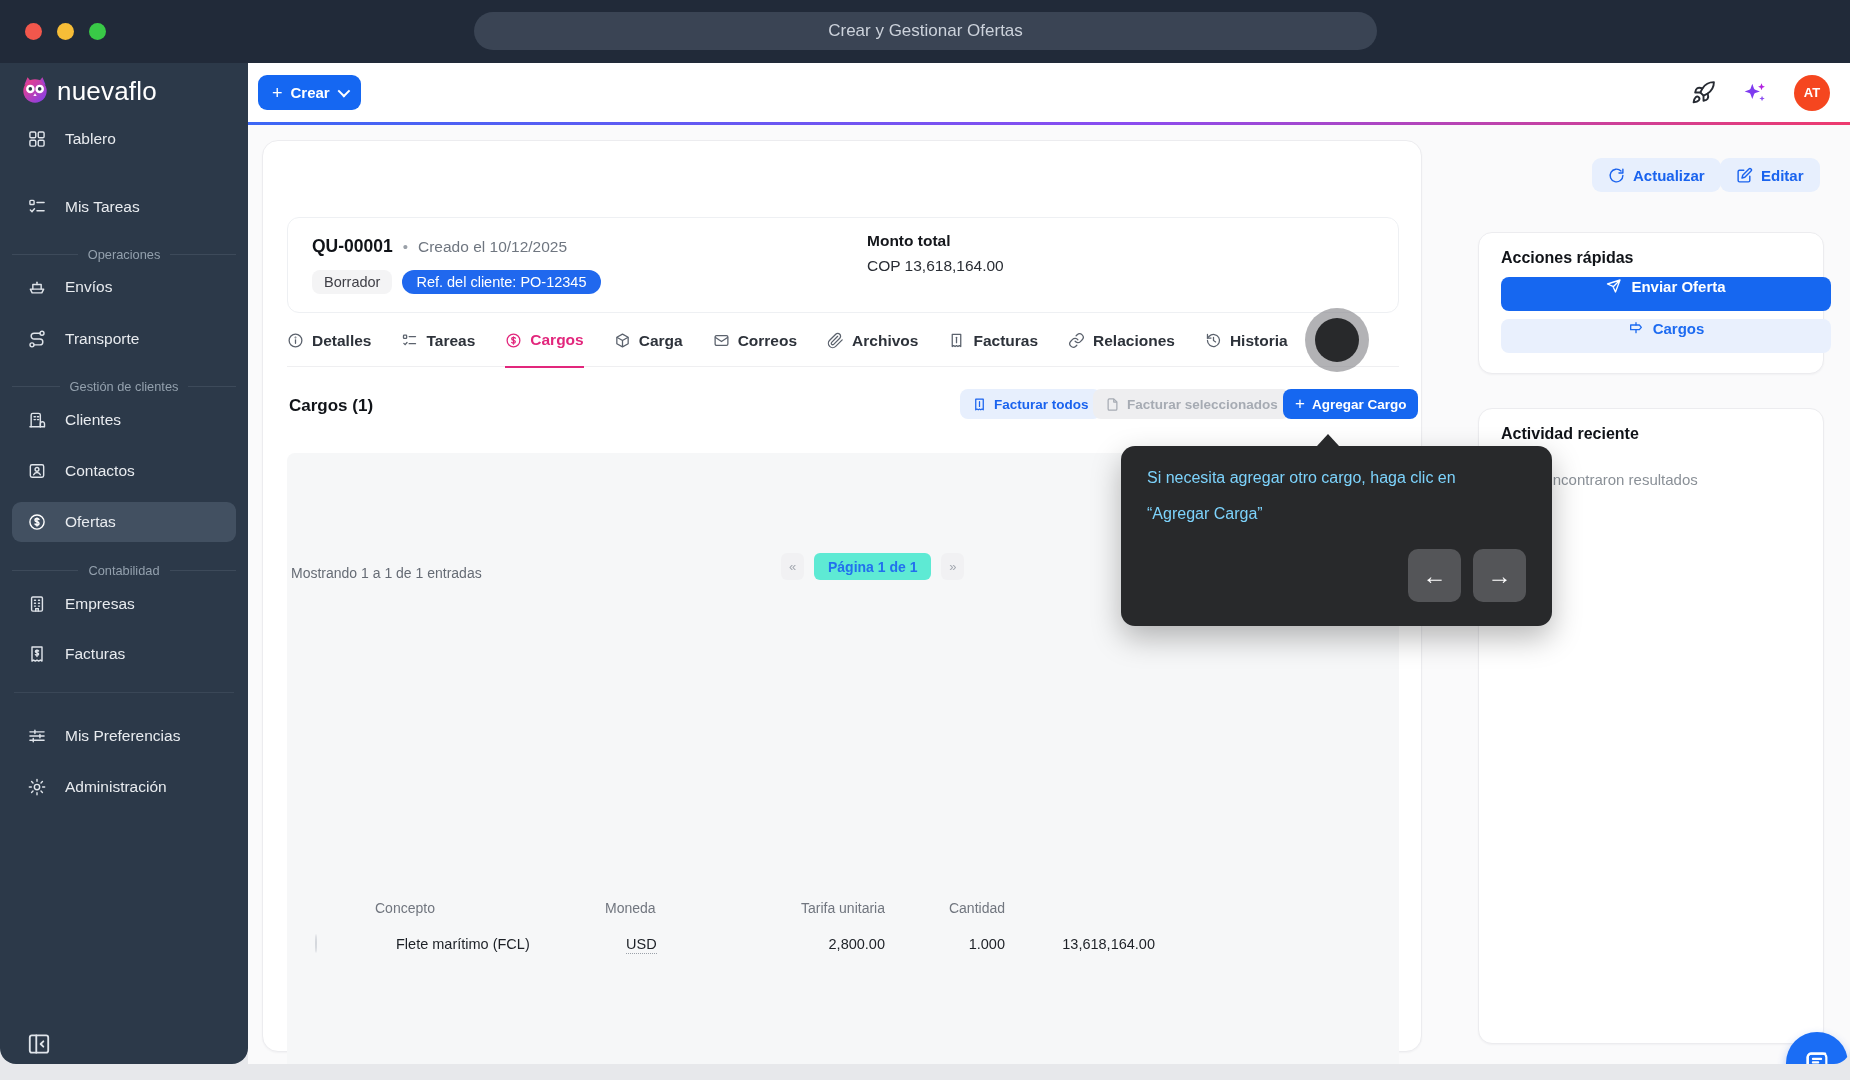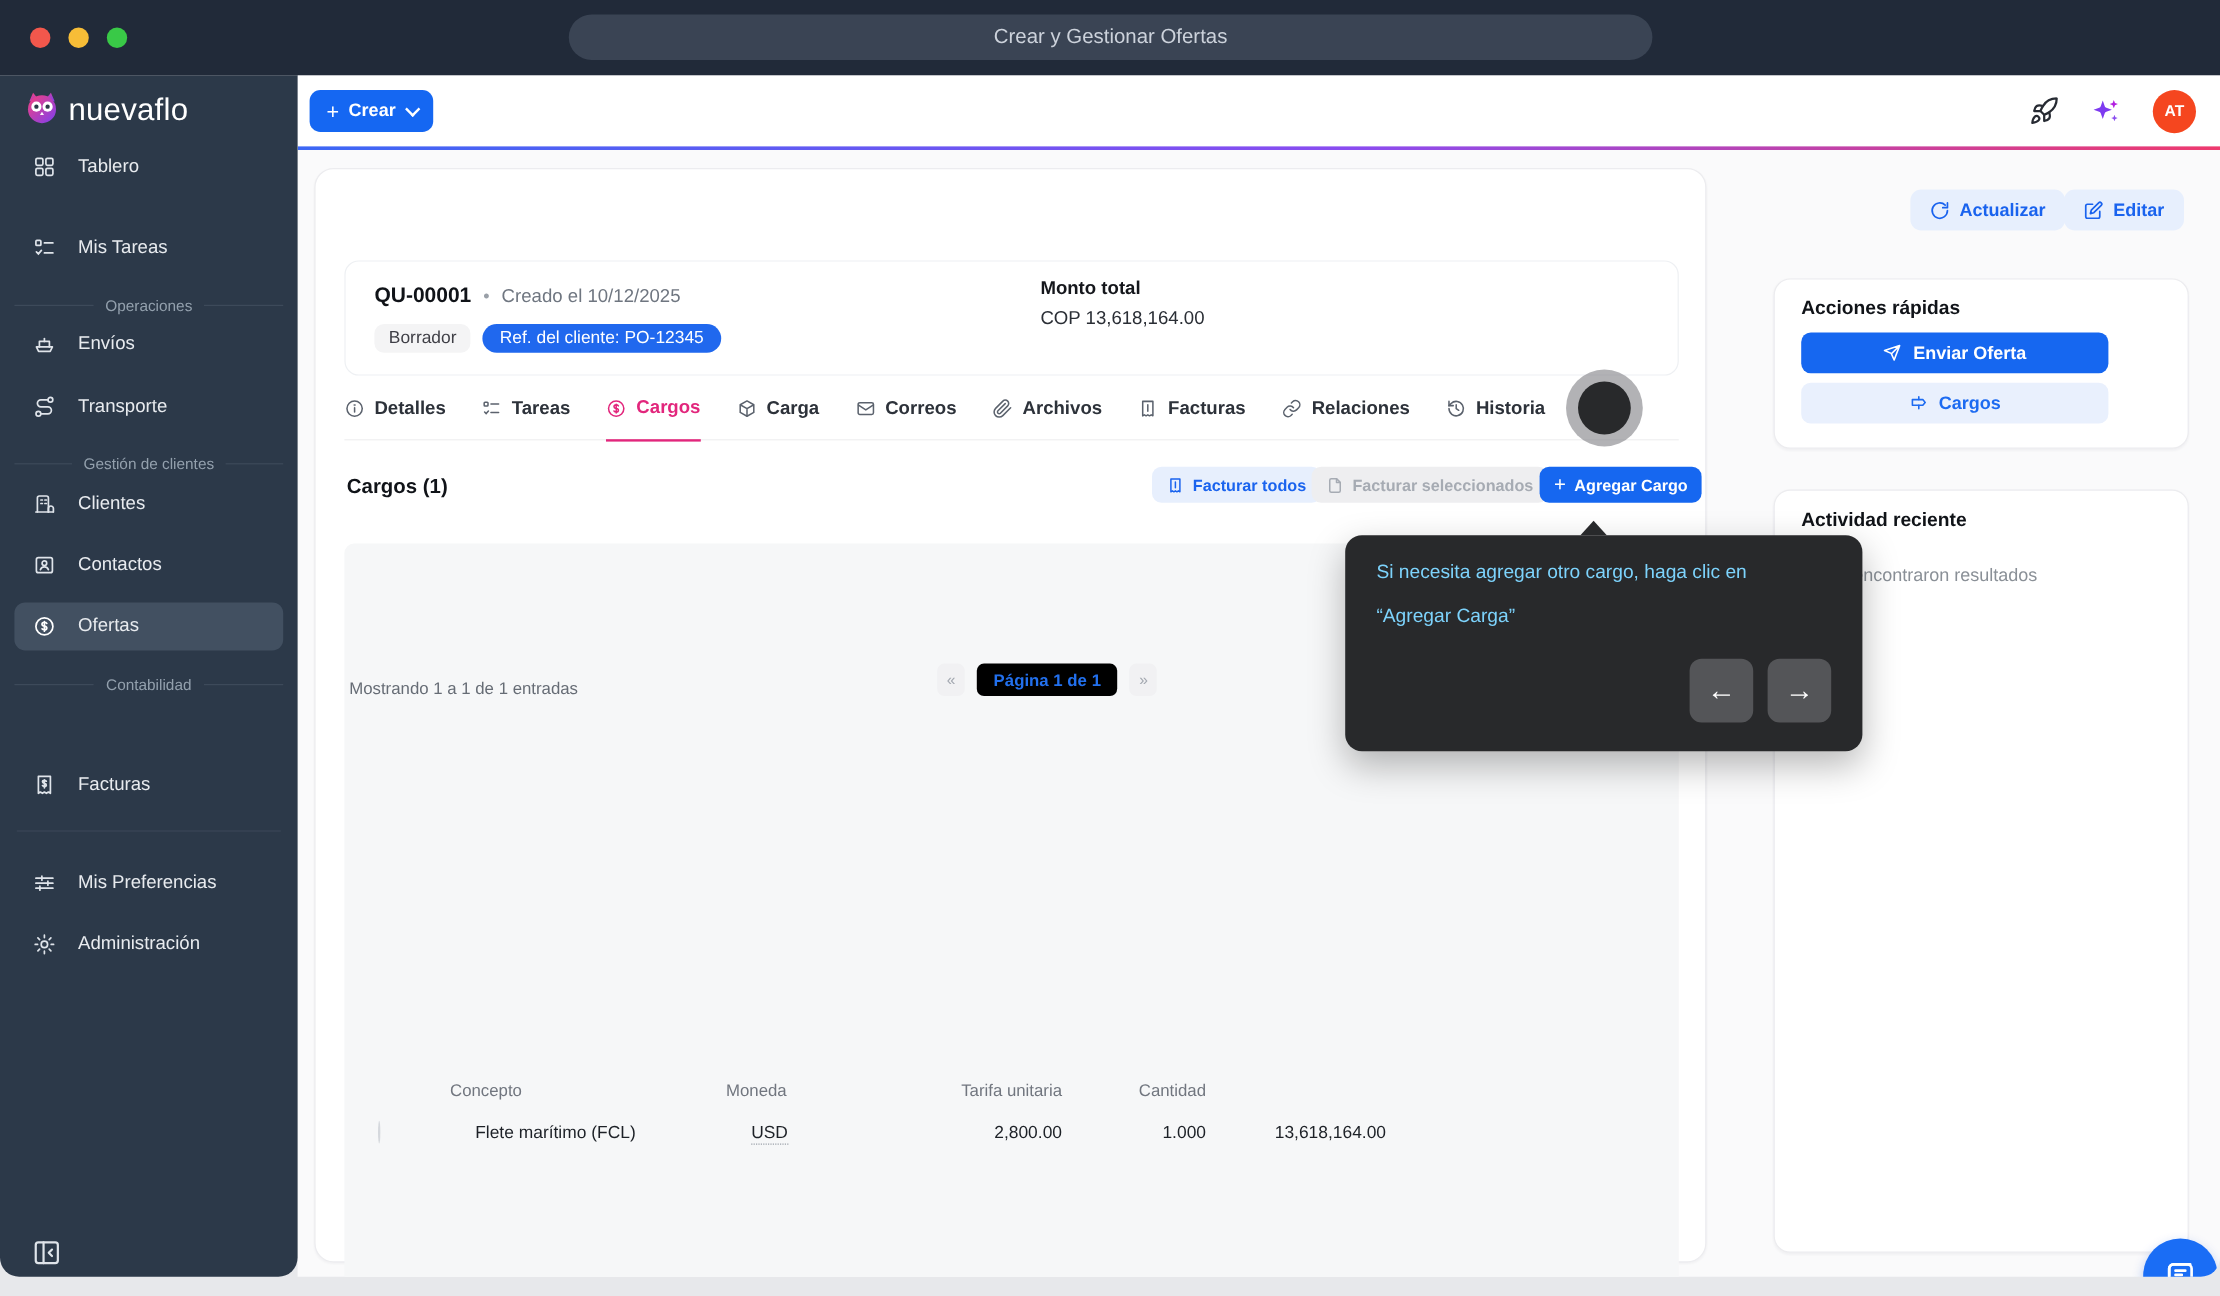--- a/index.html
+++ b/index.html
@@ -108,31 +108,31 @@
   .td { font-size: 14.5px; color: #1d2127; margin-left: 21px; }
   .num { text-align: right; }
   .cb { width: 19px; height: 19px; border: 1.5px solid #d5d8dd; border-radius: 50%; background: #fff; margin-left: 12px; }
   .usd { border-bottom: 1.5px dotted #9ba1a9; padding-bottom: 1px; }
 
   
   .pag-info { position: absolute; left: 28px; top: 424px; font-size: 14px; color: #666c75; }
   .pager { position: absolute; left: 518px; top: 412px; display: flex; gap: 10px; align-items: center; }
   .pg-arrow { width: 23px; height: 27px; background: #f1f1f3; color: #a3a8b0; border-radius: 6px;
     display: flex; align-items: center; justify-content: center; font-size: 13px; }
-  .pg-label { height: 27px; background: #000000; color: #2270ee; border-radius: 6px; font-size: 14px;
+  .pg-label { height: 27px; background: #5eead4; color: #2270ee; border-radius: 6px; font-size: 14px;
     font-weight: 600; display: flex; align-items: center; padding: 0 14px; }
 
   
   .rcard { position: absolute; background: #fff; border: 1px solid #ececef; border-radius: 14px;
     box-shadow: 0 1px 2px rgba(16,24,40,.04); }
   .qa-card { left: 1230px; top: 169px; width: 346px; height: 142px; }
   .act-card { left: 1230px; top: 345px; width: 346px; height: 636px; }
   .rcard-title { position: absolute; left: 22px; top: 16px; font-size: 16px; font-weight: 800; color: #101318; }
-  .qa-btn { position: absolute; left: 22px; width: 256px; height: 34px; border-radius: 8px; border: none;
-    display: flex; align-items: center; justify-content: center; gap: 9px; font-size: 15px; font-weight: 700; }
+  .qa-btn { position: absolute; left: 22px; width: 330px; height: 34px; border-radius: 8px; border: none;
+    display: flex; align-items: flex-start; justify-content: center; gap: 9px; font-size: 15px; font-weight: 700; }
   .qa-enviar { top: 44px; background: #1667f0; color: #fff; }
   .qa-enviada { top: 86px; background: #e9f0fd; color: #1d6bf1; }
   .act-empty { position: absolute; left: 22px; top: 62px; font-size: 15px; color: #8a9097; }
 
   
   .spot-outer { position: absolute; left: 1057px; top: 245px; width: 64px; height: 64px; border-radius: 50%;
     background: rgba(130,131,136,.62); z-index: 51; }
   .spot-inner { position: absolute; left: 1067px; top: 255px; width: 44px; height: 44px; border-radius: 50%;
     background: #28292b; z-index: 52; }
   .tour-tooltip { position: absolute; left: 873px; top: 383px; width: 431px; height: 180px; background: #28292b;
@@ -268,20 +268,29 @@
         <path d="M12 7.2v9.6M14.4 9c-.55-.75-1.4-1.15-2.4-1.15-1.35 0-2.4.8-2.4 1.95s1 1.7 2.4 1.9 2.4.8 2.4 1.95-1.05 1.95-2.4 1.95c-1 0-1.85-.4-2.4-1.15"></path>
       </svg>
     </span>
     <span>Ofertas</span>
   </div>
 
   <div class="section-label" style="top:493px">
     <span>Contabilidad</span>
   </div>
 
+  <div class="nav-item" style="top:521px">
+    <span class="nav-ic">
+      <svg width="20" height="20" viewBox="0 0 24 24" fill="none" stroke="#dfe4ea" stroke-width="1.7" stroke-linecap="round">
+        <rect x="5.5" y="3.5" width="13" height="17" rx="1.5"></rect>
+        <path d="M9 7.5h1.2M13.8 7.5H15M9 11h1.2M13.8 11H15M9 14.5h1.2M13.8 14.5H15M10.5 20.5v-3h3v3"></path>
+      </svg>
+    </span>
+    <span>Empresas</span>
+  </div>
 
   <div class="nav-item" style="top:571px">
     <span class="nav-ic">
       <svg width="20" height="20" viewBox="0 0 24 24" fill="none" stroke="#dfe4ea" stroke-width="1.7" stroke-linecap="round" stroke-linejoin="round">
         <path d="M6 3.5h12v17l-2-1.2-2 1.2-2-1.2-2 1.2-2-1.2-2 1.2z"></path>
         <path d="M12 7v8M13.9 8.4c-.45-.6-1.1-.9-1.9-.9-1.1 0-1.9.65-1.9 1.55s.8 1.35 1.9 1.5 1.9.65 1.9 1.55-.85 1.55-1.9 1.55c-.8 0-1.45-.3-1.9-.9"></path>
       </svg>
     </span>
     <span>Facturas</span>
   </div>

